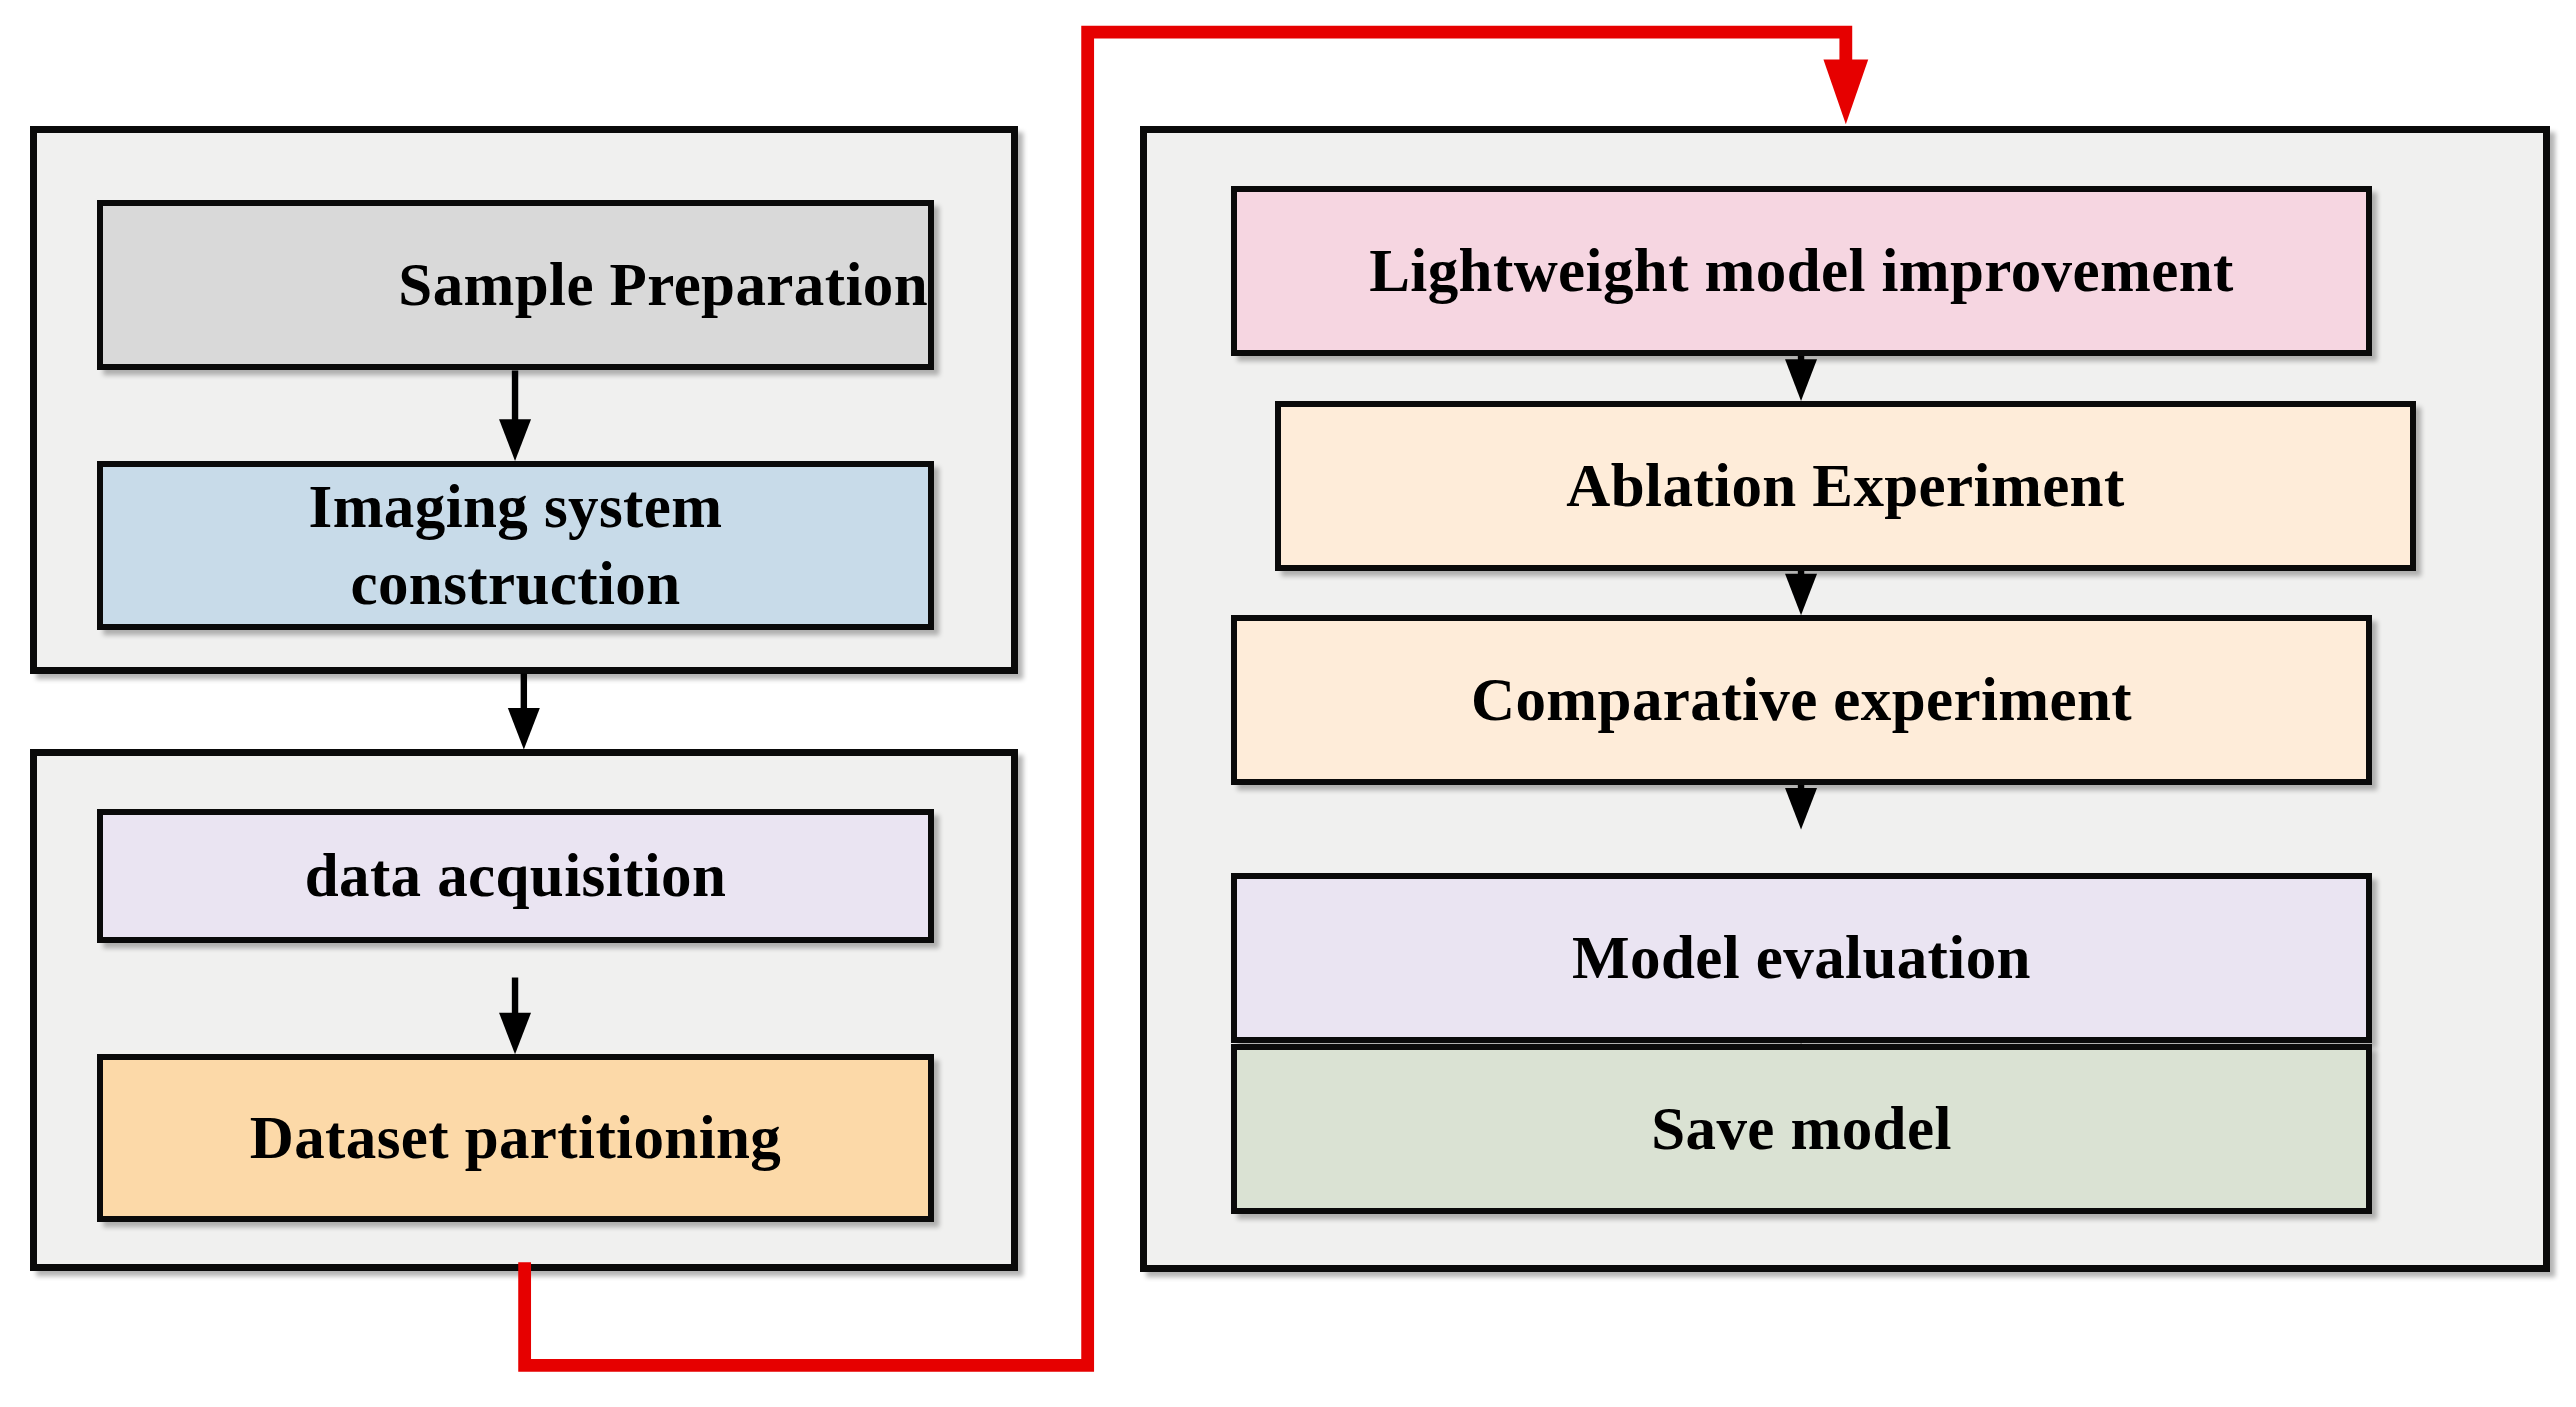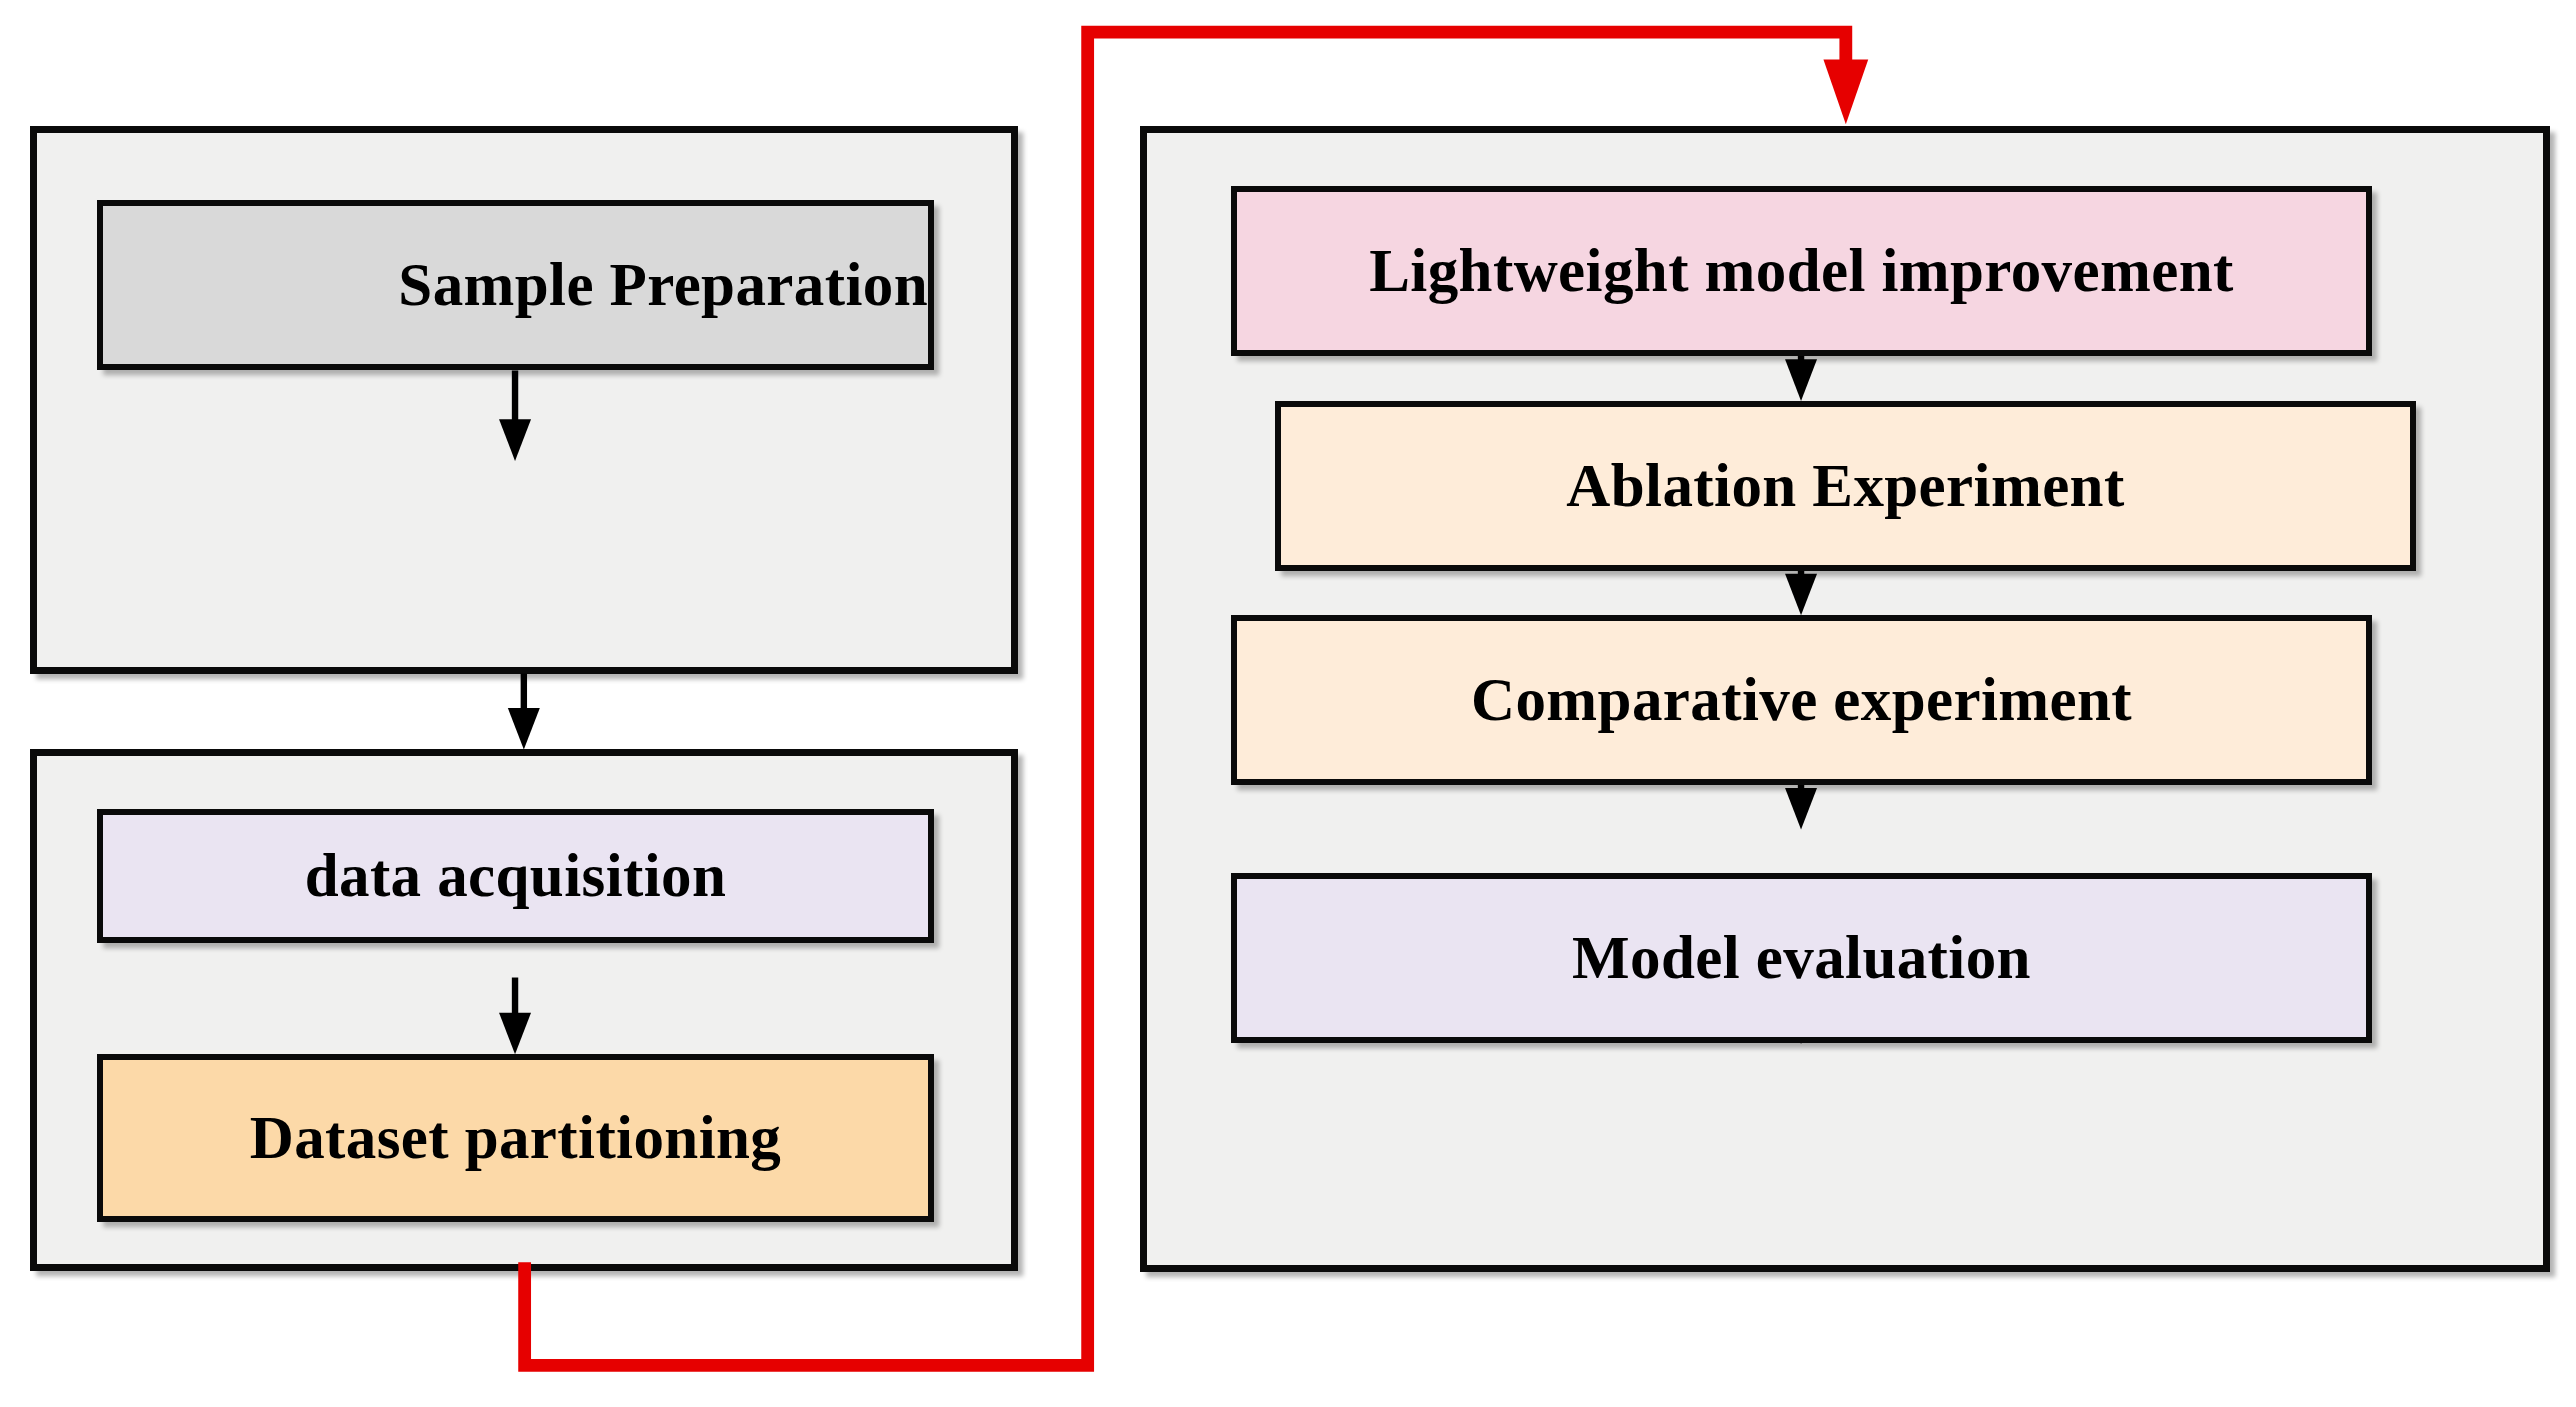--- a/index.html
+++ b/index.html
@@ -109,35 +109,41 @@
 
     <g class="red-loop">
       <polyline points="656,1586 656,1707 1360,1707 1360,40 2308,40 2308,78"></polyline>
       <polygon points="2280,74 2336,74 2308,155"></polygon>
     </g>
   </svg>
 
   <div class="fbox lbox" id="box-sample" style="background: rgb(217, 217, 217);">
     <span class="lbl">Sample Preparation</span>
   </div>
+  <div class="fbox lbox" id="box-imaging" style="background: rgb(200, 219, 233);">
+    <span class="lbl">Imaging system construction</span>
+  </div>
 
   <div class="fbox lbox" id="box-dataacq" style="background: rgb(234, 228, 242);">
     <span class="lbl">data acquisition</span>
   </div>
   <div class="fbox lbox" id="box-datasetpart" style="background: rgb(252, 217, 168);">
     <span class="lbl">Dataset partitioning</span>
   </div>
 
   <div class="fbox rbox" id="box-lightweight" style="background: rgb(246, 214, 225);">
     <span class="lbl">Lightweight model improvement</span>
   </div>
   <div class="fbox rbox" id="box-ablation" style="background: rgb(254, 236, 217);">
     <span class="lbl">Ablation Experiment</span>
   </div>
   <div class="fbox rbox" id="box-comparative" style="background: rgb(254, 236, 217);">
     <span class="lbl">Comparative experiment</span>
   </div>
   <div class="fbox rbox" id="box-modeleval" style="background: rgb(234, 228, 242); margin-top: 44px;">
     <span class="lbl">Model evaluation</span>
   </div>
+  <div class="fbox rbox" id="box-savemodel" style="background: rgb(218, 226, 211);">
+    <span class="lbl">Save model</span>
+  </div>
 
 </div>
 
 
 </body></html>

